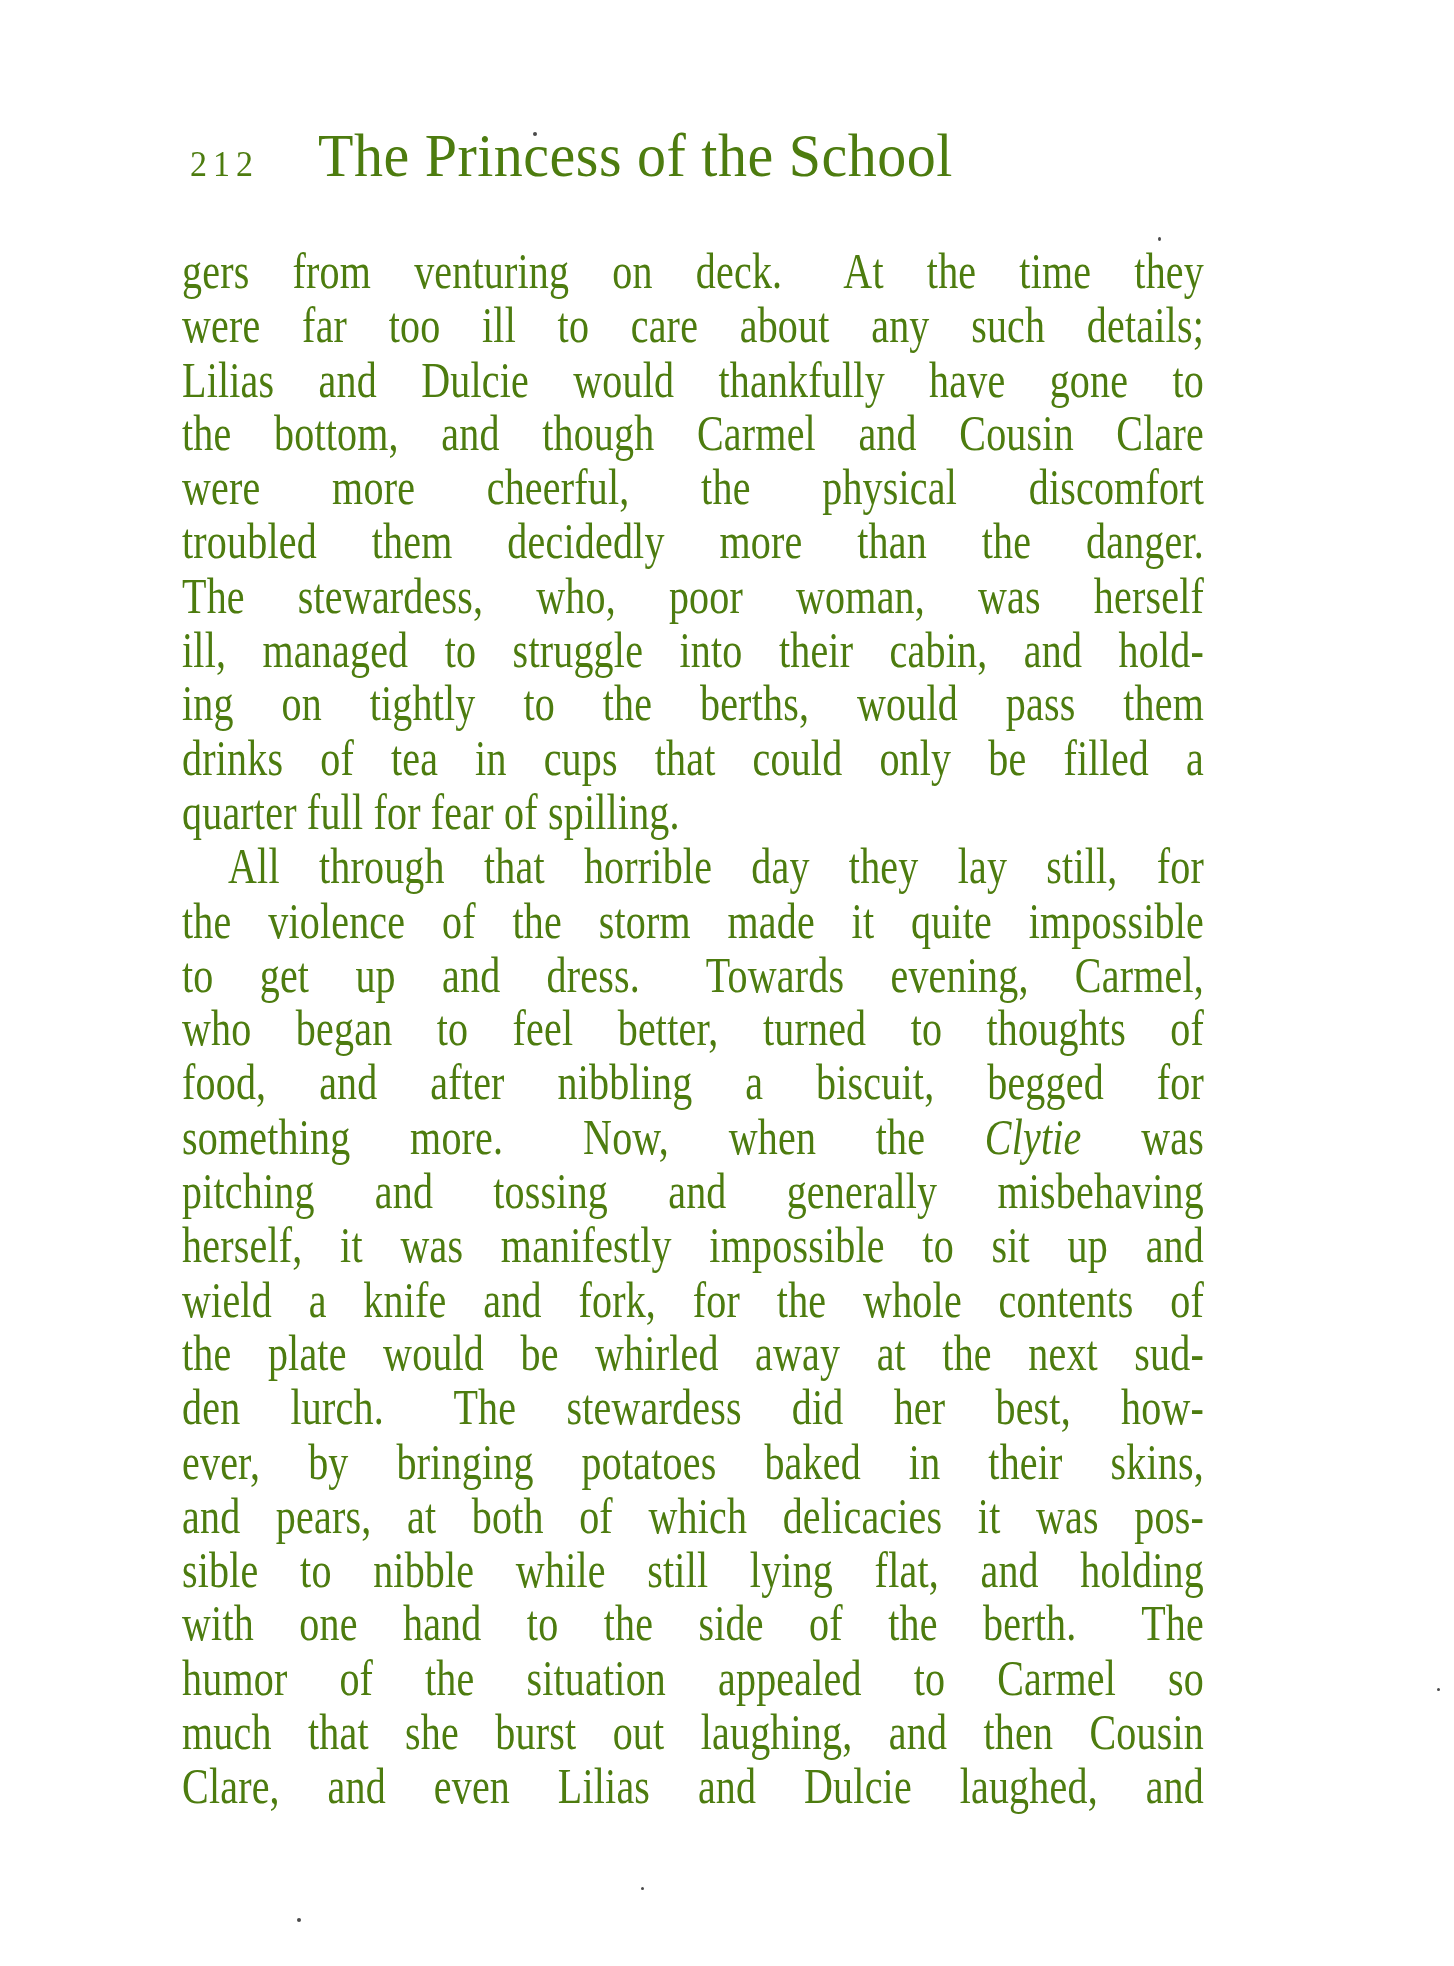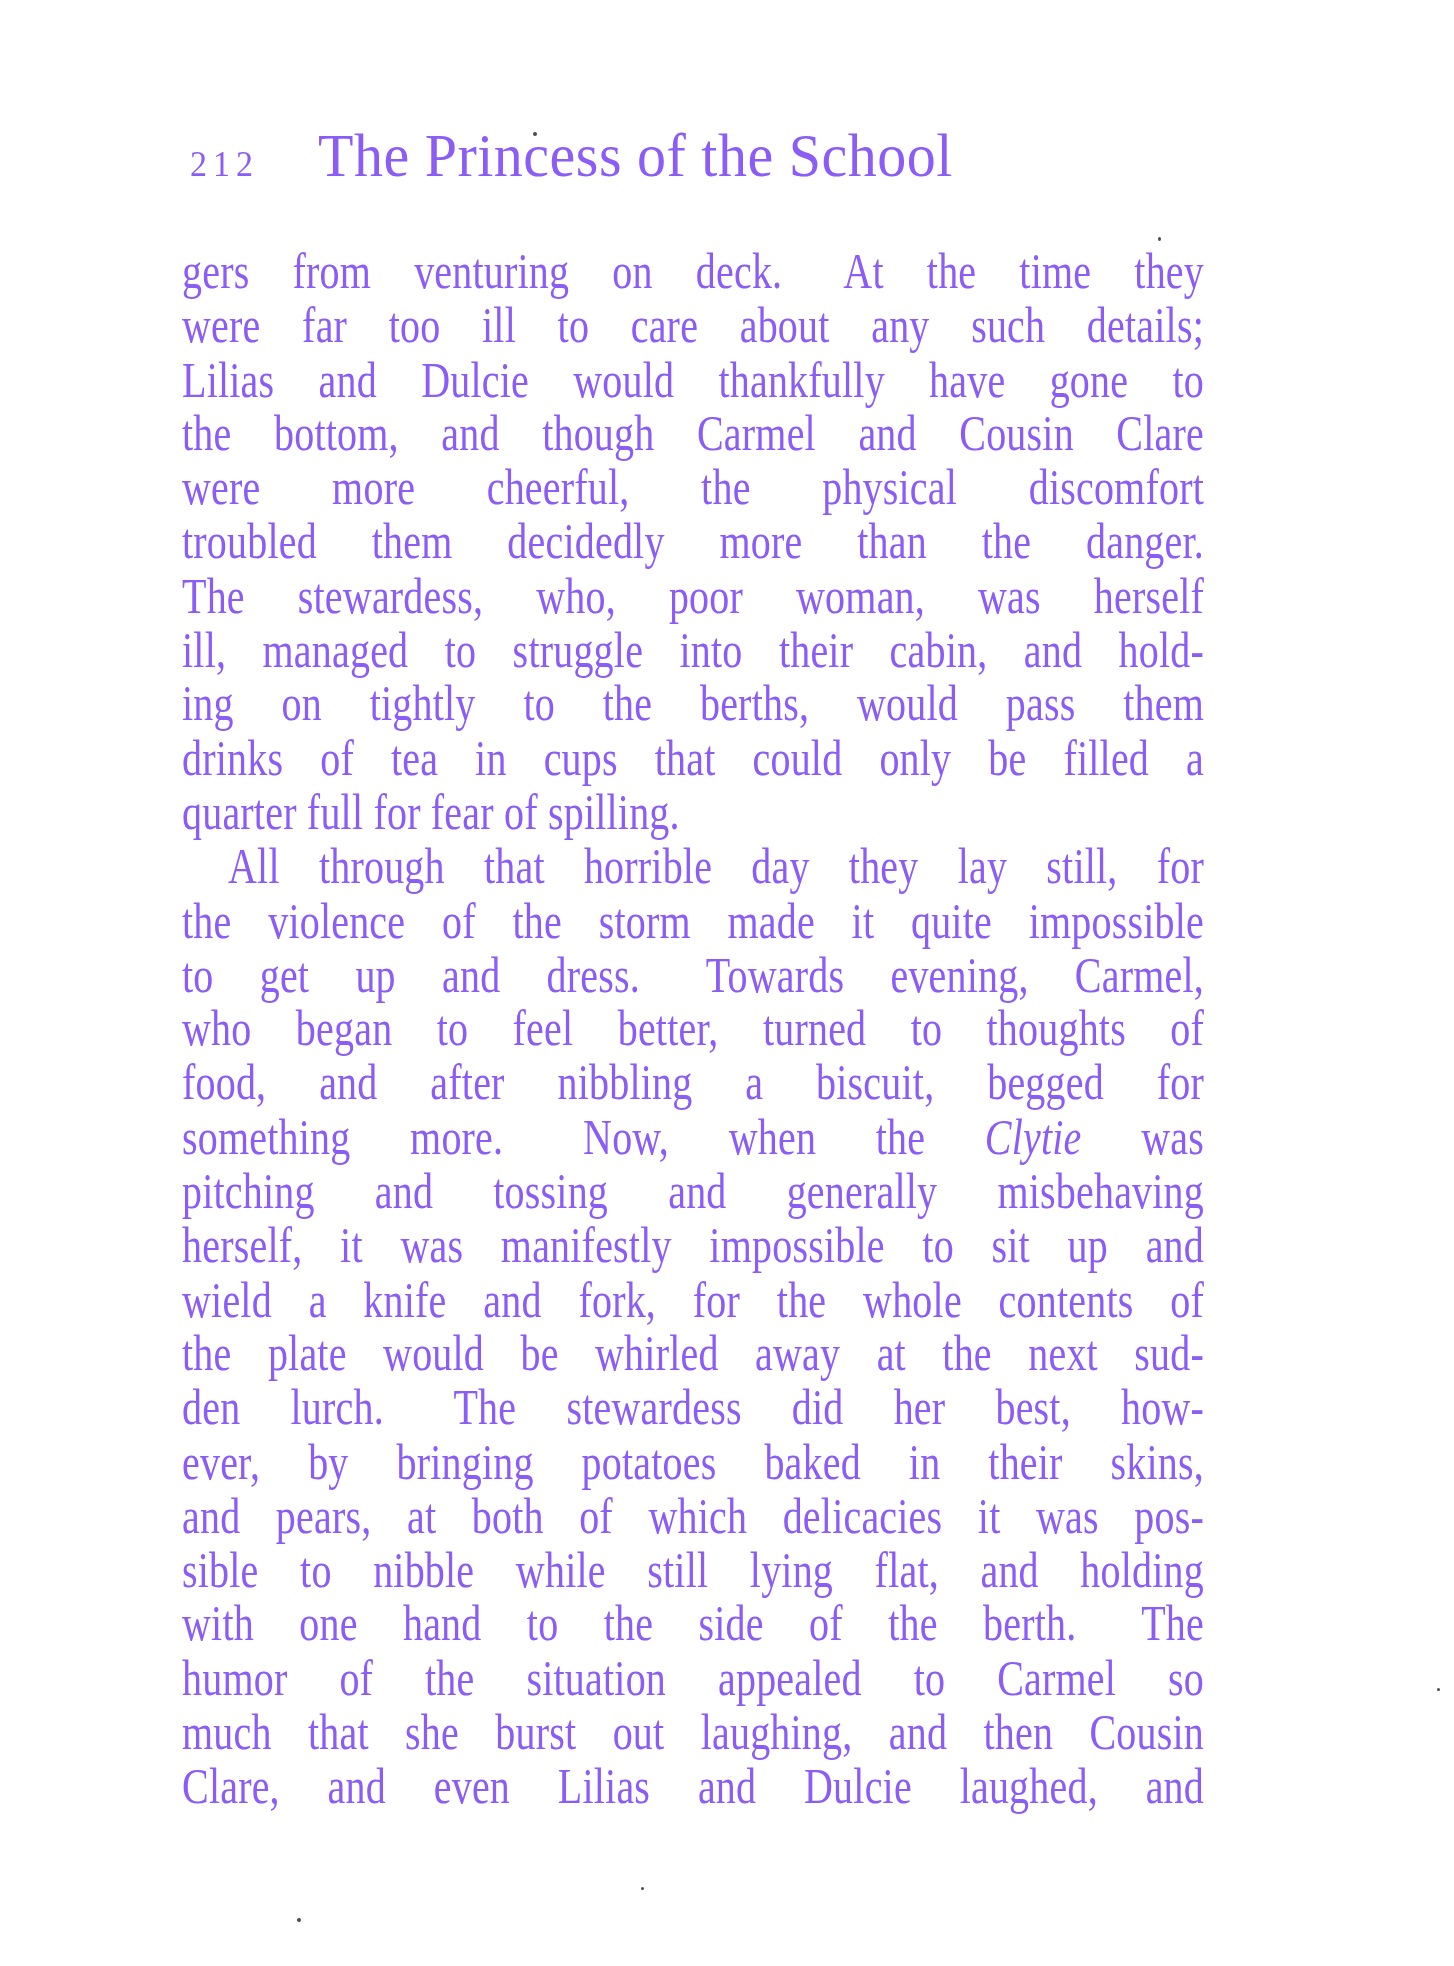--- a/index.html
+++ b/index.html
@@ -3,21 +3,21 @@
 <meta charset="utf-8">
 <style>
   html, body { margin: 0; padding: 0; background: #ffffff; }
   .page {
     position: relative;
     width: 1454px;
     height: 1966px;
     background: #ffffff;
     overflow: hidden;
     font-family: "Liberation Serif", "DejaVu Serif", serif;
-    color: #8b5cf6;
+    color: #4d7c0f;
   }
   .pagenum {
     position: absolute;
     left: 190px;
     top: 146px;
     font-size: 34px;
     line-height: 1;
     letter-spacing: 6px;
     transform: scaleY(1.08);
     transform-origin: top left;

